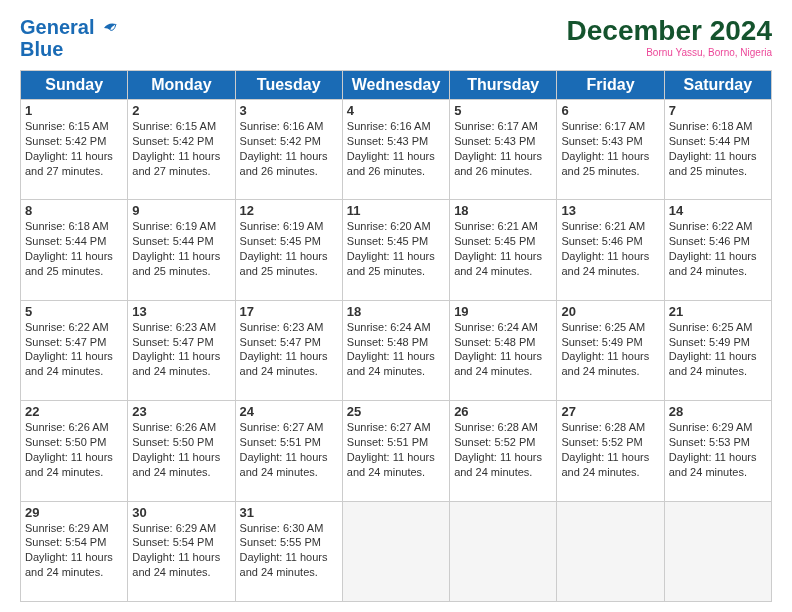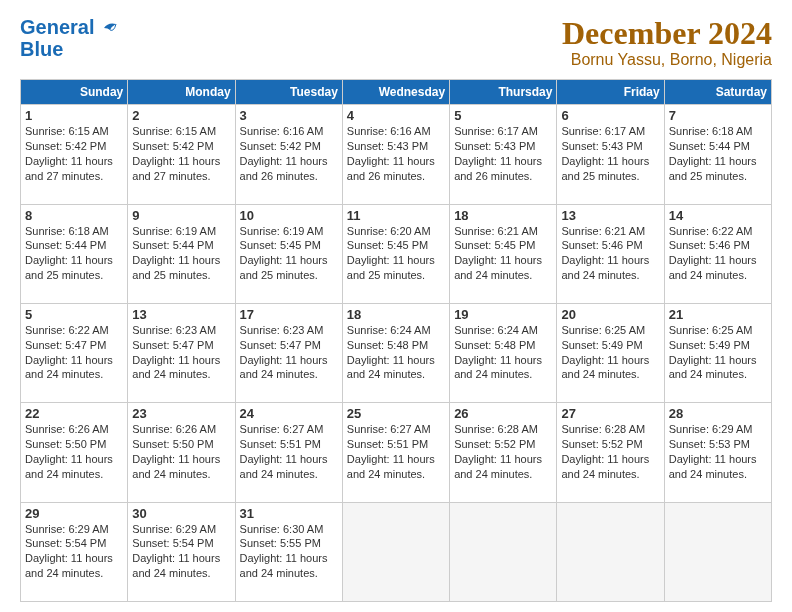--- a/index.html
+++ b/index.html
@@ -34,42 +34,41 @@
       color: #333;
       line-height: 1.1;
     }
     .logo-text span {
       color: #1a6bb5;
     }
     .title-area {
       text-align: right;
     }
     .month-title {
-      font-size: 32px;
+      font-size: 28px;
       font-weight: bold;
-      color: #a16207;
+      color: #14532d;
       line-height: 1.1;
-      font-family: Liberation Serif, serif;
     }
     .location {
-      font-size: 16px;
-      color: #a16207;
+      font-size: 10px;
+      color: #ec4899;
     }
     .calendar {
       width: 100%;
       border-collapse: collapse;
       flex: 1;
     }
     .calendar th {
       background: #1a6bb5;
       color: #fff;
-      font-size: 12px;
+      font-size: 16px;
       font-weight: bold;
       padding: 5px 4px;
-      text-align: right;
+      text-align: center;
       border: 1px solid #ccc;
     }
     .calendar td {
       border: 1px solid #ccc;
       vertical-align: top;
       padding: 3px 4px;
       width: calc(100% / 7);
       font-size: 9.5px;
       color: #333;
       background: #fff;
@@ -192,21 +191,21 @@
 and 25 minutes.</div>
           </td>
           <td>
             <span class="day-num">9</span>
             <div class="day-info" style="white-space: pre-line;">Sunrise: 6:19 AM
 Sunset: 5:44 PM
 Daylight: 11 hours
 and 25 minutes.</div>
           </td>
           <td>
-            <span class="day-num">10</span>
+            <span class="day-num">12</span>
             <div class="day-info" style="white-space: pre-line;">Sunrise: 6:19 AM
 Sunset: 5:45 PM
 Daylight: 11 hours
 and 25 minutes.</div>
           </td>
           <td>
             <span class="day-num">11</span>
             <div class="day-info" style="white-space: pre-line;">Sunrise: 6:20 AM
 Sunset: 5:45 PM
 Daylight: 11 hours

